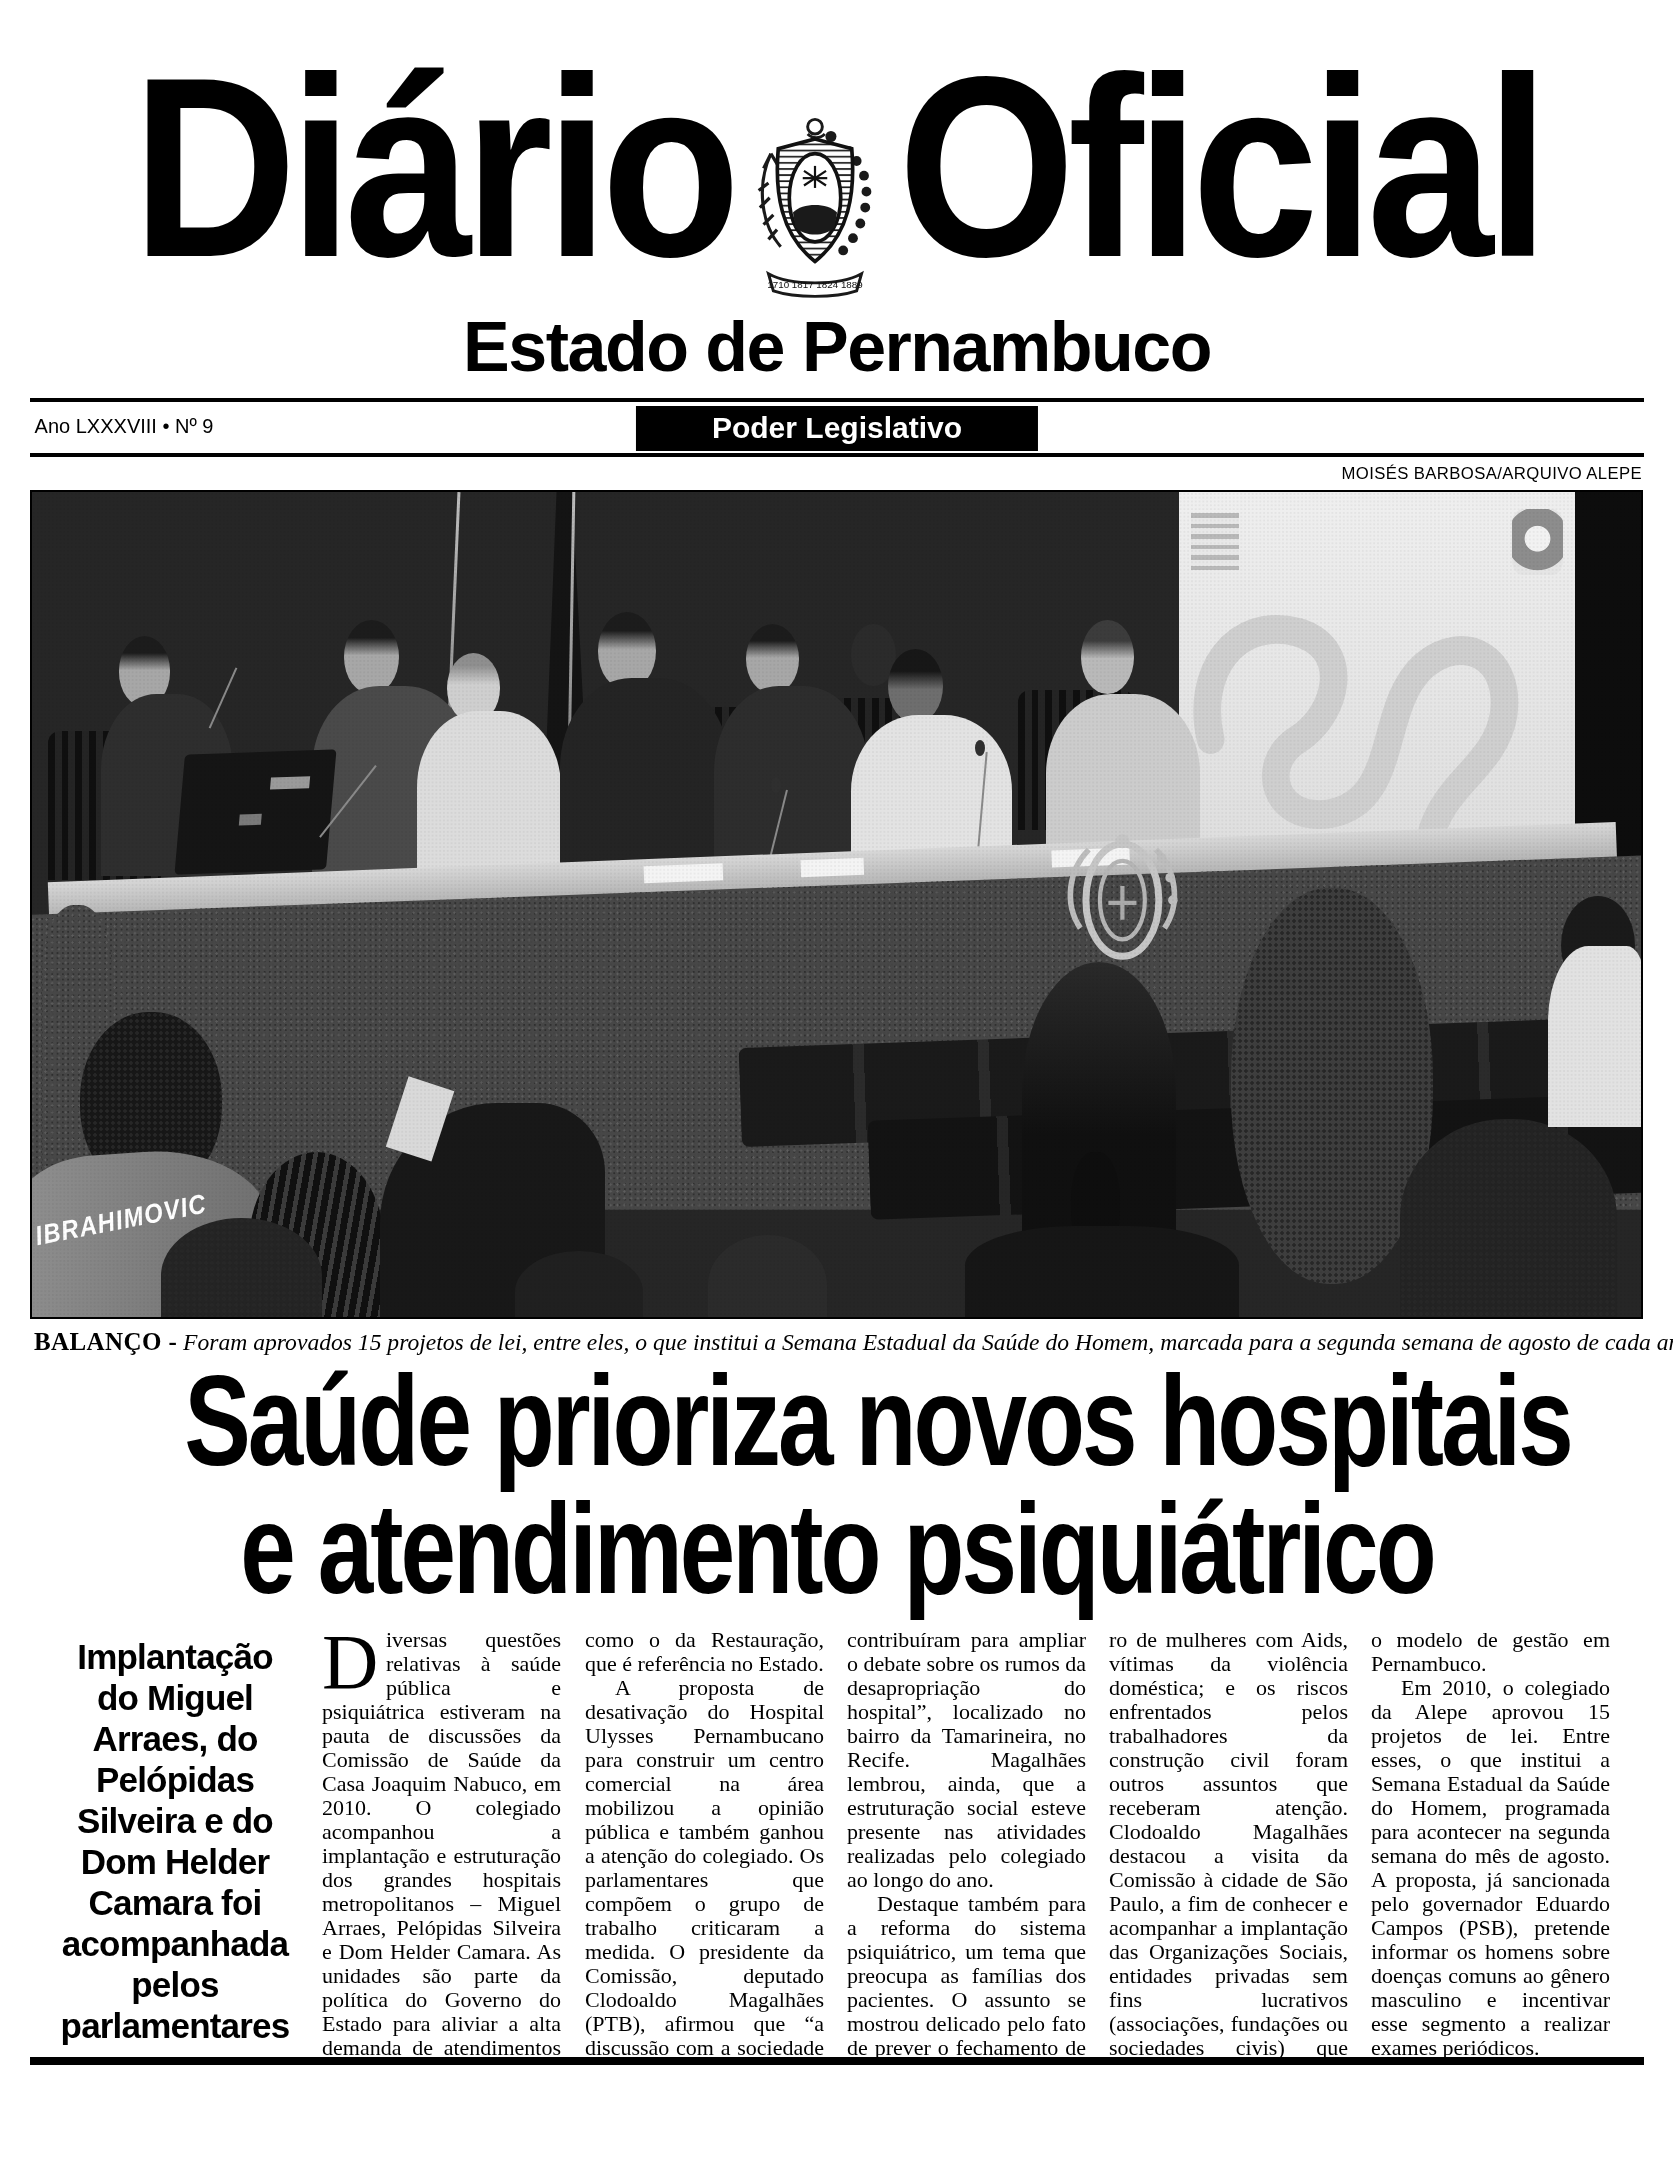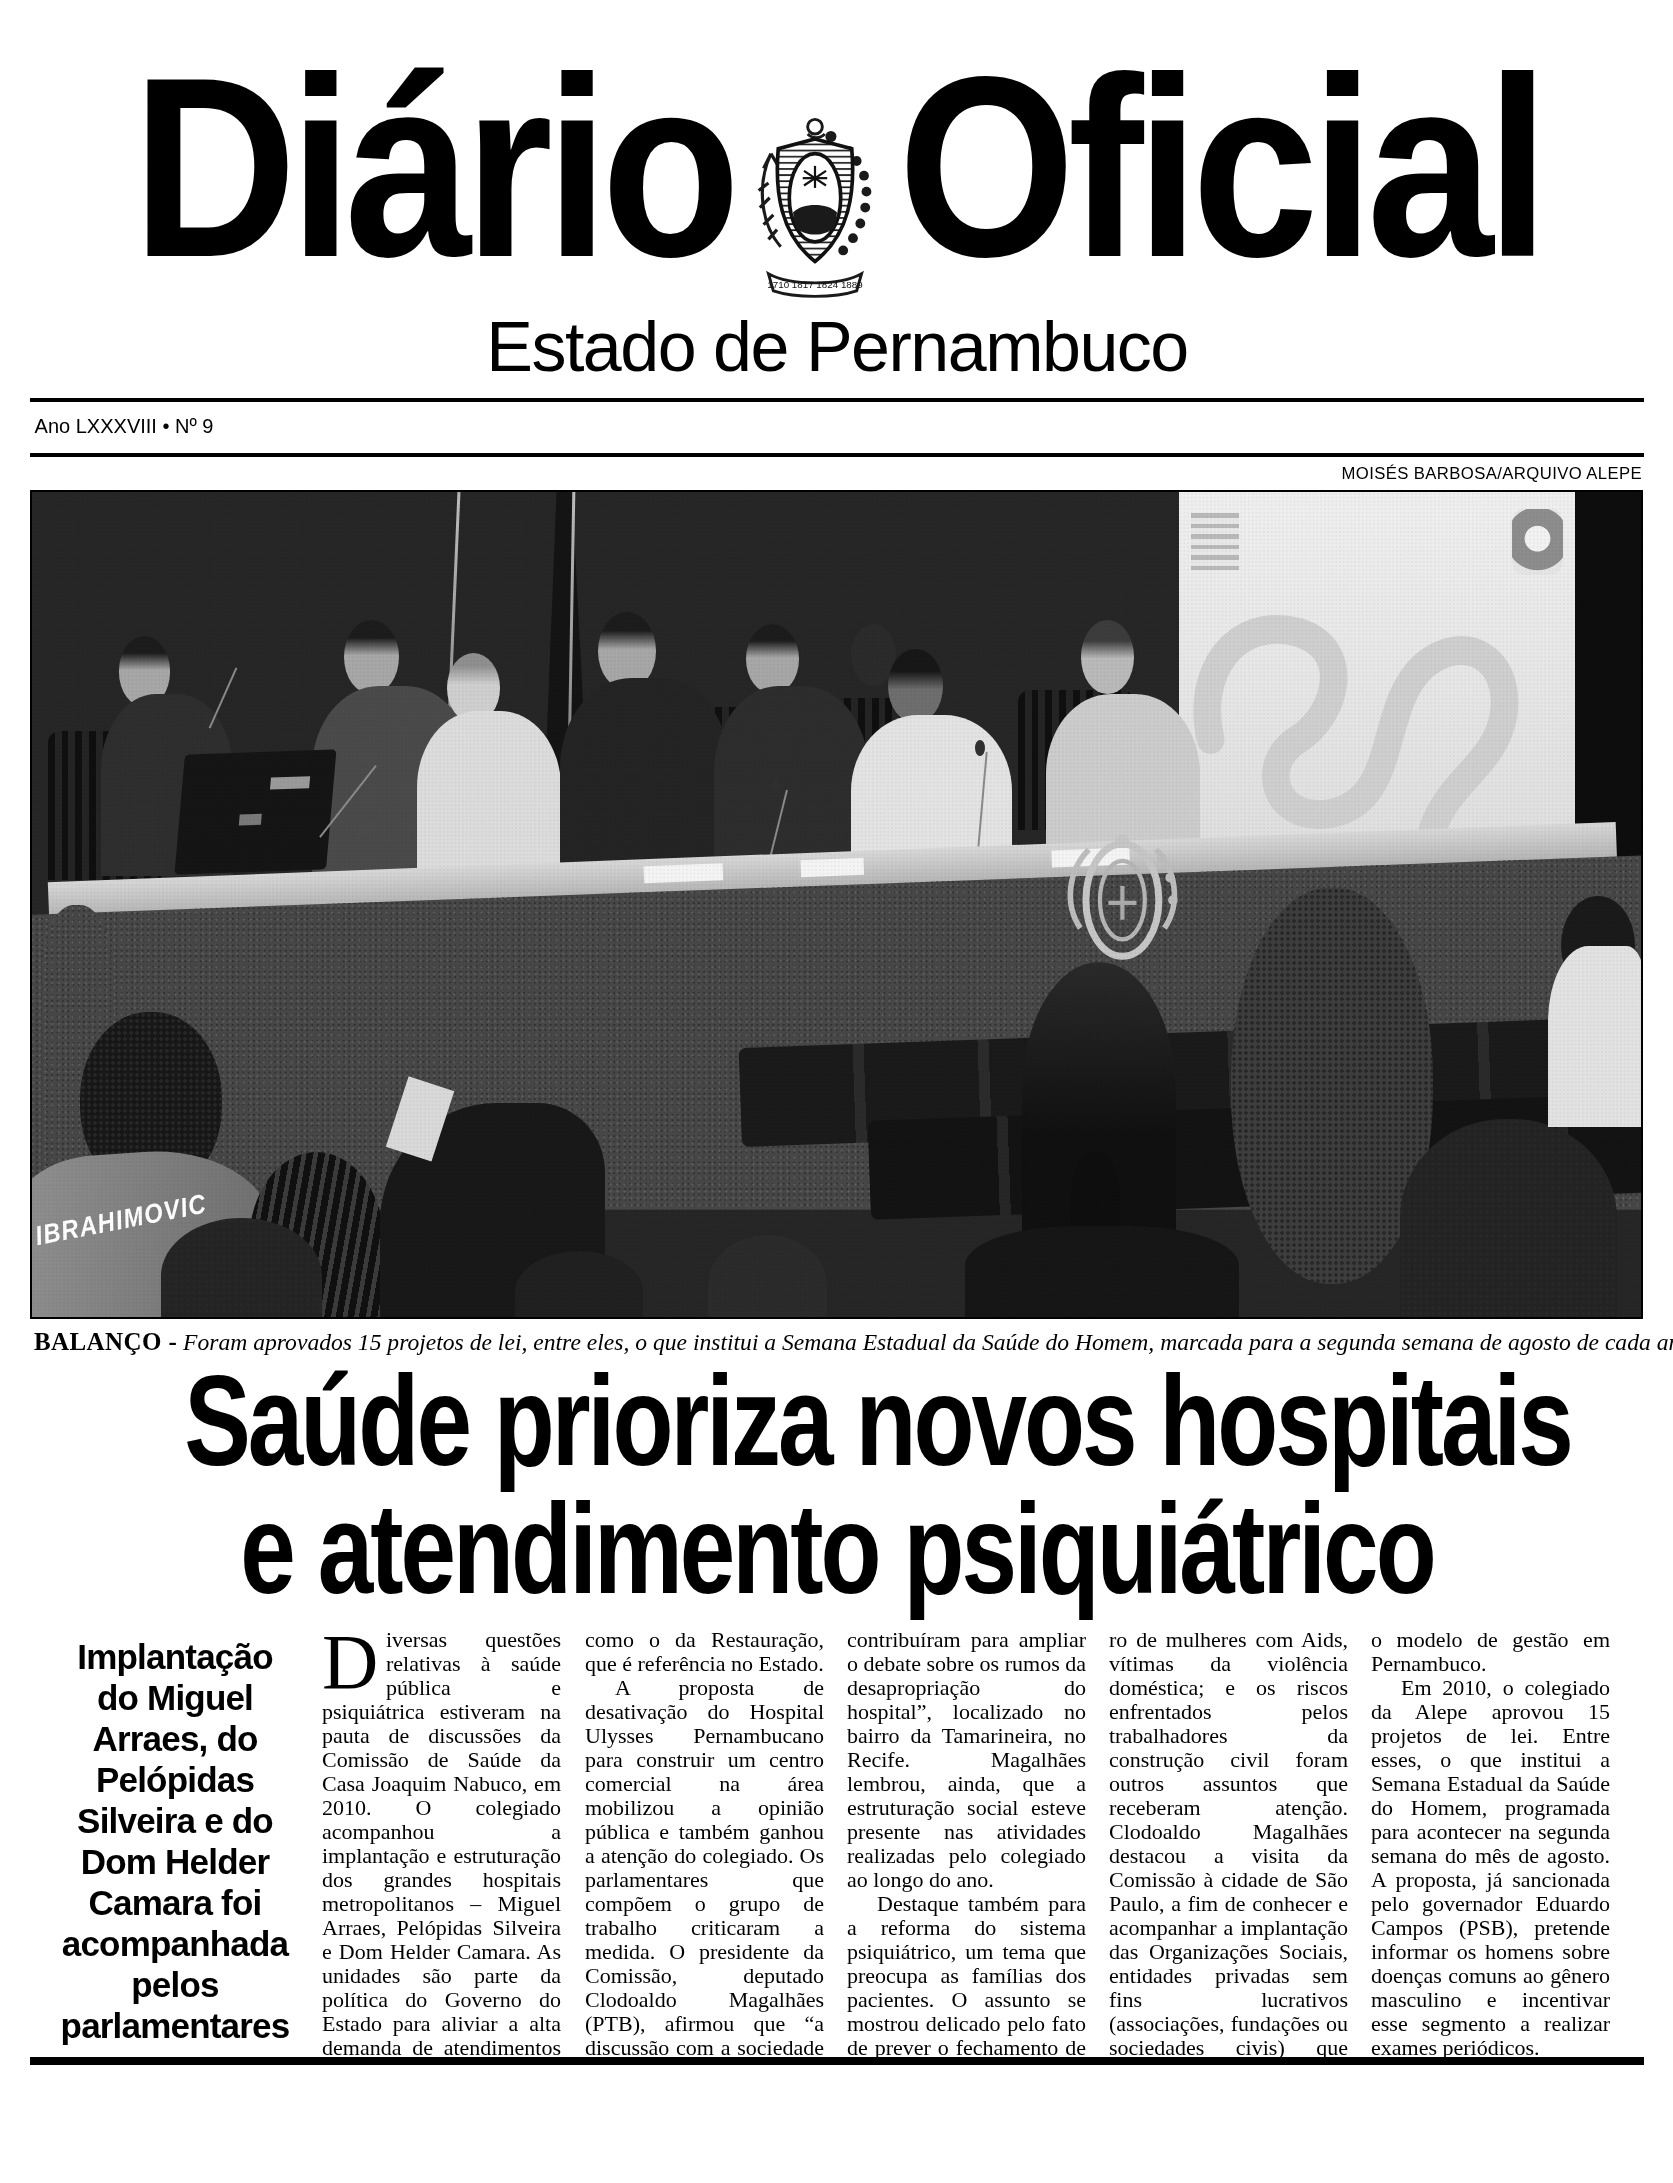--- a/index.html
+++ b/index.html
@@ -3,21 +3,21 @@
 <meta charset="utf-8">
 <style>
   html,body{margin:0;padding:0;background:#ffffff;}
   body{width:1674px;height:2183px;position:relative;font-family:"Liberation Sans",sans-serif;color:#000;}
   .abs{position:absolute;}
 
   
   .masthead{left:30px;right:30px;top:53px;height:228px;display:flex;align-items:flex-end;justify-content:center;gap:10.6px;}
   .mast-word{font-weight:bold;font-size:228px;line-height:0.88;letter-spacing:-7.6px;transform:scaleY(1.12);transform-origin:50% 100%;white-space:nowrap;}
   .mast-crest{width:144px;height:196px;margin-bottom:-27px;flex:0 0 auto;}
-  .subtitle{left:0;right:0;top:307px;text-align:center;font-weight:normal;font-size:70px;letter-spacing:-1.5px;}
+  .subtitle{left:0;right:0;top:307px;text-align:center;font-weight:bold;font-size:70px;letter-spacing:-1.5px;}
 
   .rule{left:30px;right:30px;height:3.8px;background:#000;}
   .rule1{top:398px;} .rule2{top:453px;}
   .infobar{left:30px;right:30px;top:406px;height:44px;}
   .edition{position:absolute;left:4.6px;top:9px;font-size:20px;}
   .section-box{position:absolute;left:50%;transform:translateX(-50%);top:0;background:#000;color:#fff;font-weight:bold;font-size:30px;padding:5.3px 76px;white-space:nowrap;}
   .dateline{position:absolute;right:1.5px;top:9px;font-size:29px;}
   .credit{top:464px;right:32px;font-size:16.7px;letter-spacing:0.4px;padding-left:16px;}
 
   
@@ -111,20 +111,21 @@
     <path d="M12,132 C30,142 70,142 88,132 L84,146 C66,152 34,152 16,146 Z" fill="none" stroke="#1a1a1a" stroke-width="2.4"></path>
     <text x="50" y="144" text-anchor="middle" font-size="8" fill="#111">1710 1817 1824 1889</text>
   </svg>
   <div class="mast-word">Oficial</div>
 </div>
 <div class="abs subtitle">Estado de Pernambuco</div>
 
 <div class="abs rule rule1"></div>
 <div class="abs infobar">
   <div class="edition">Ano LXXXVIII • Nº 9</div>
+  <div class="section-box">Poder Legislativo</div>
 </div>
 <div class="abs rule rule2"></div>
 
 <div class="abs credit">MOISÉS BARBOSA/ARQUIVO ALEPE</div>
 
 <div class="abs photo">
 
   <div class="ph-screen">
     <svg viewBox="0 0 100 100" preserveAspectRatio="none">
       <path d="M8,60 C4,44 14,30 30,34 C44,38 40,54 30,60 C20,66 24,80 38,78 C56,75 50,52 62,42 C72,34 84,40 82,54 C80,66 68,70 64,82" fill="none" stroke="#cfcfcf" stroke-width="7" stroke-linecap="round"></path>

